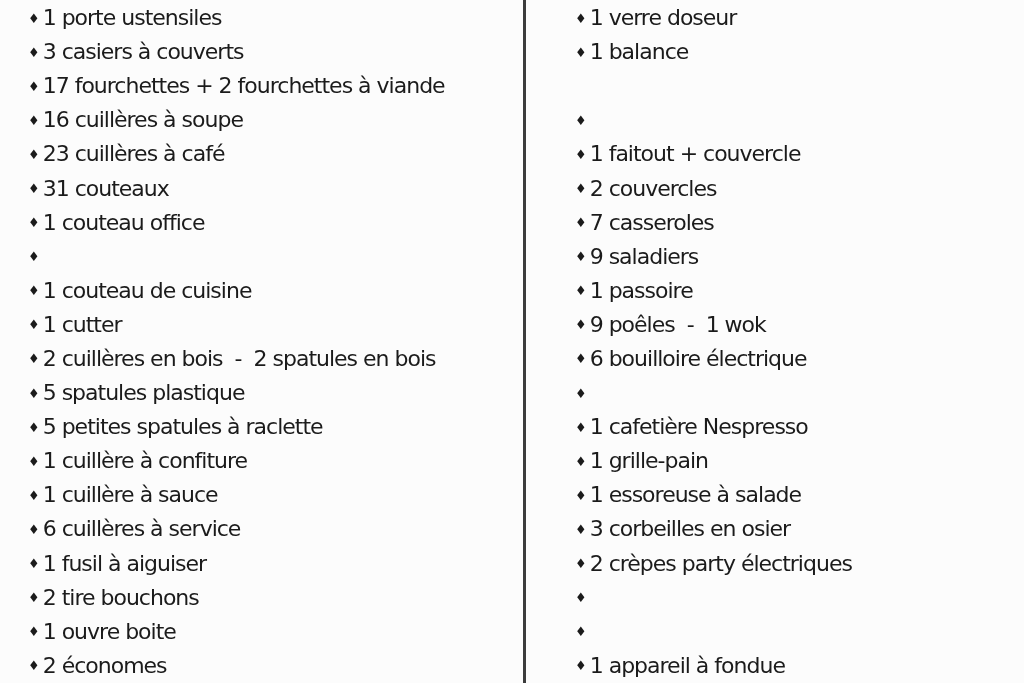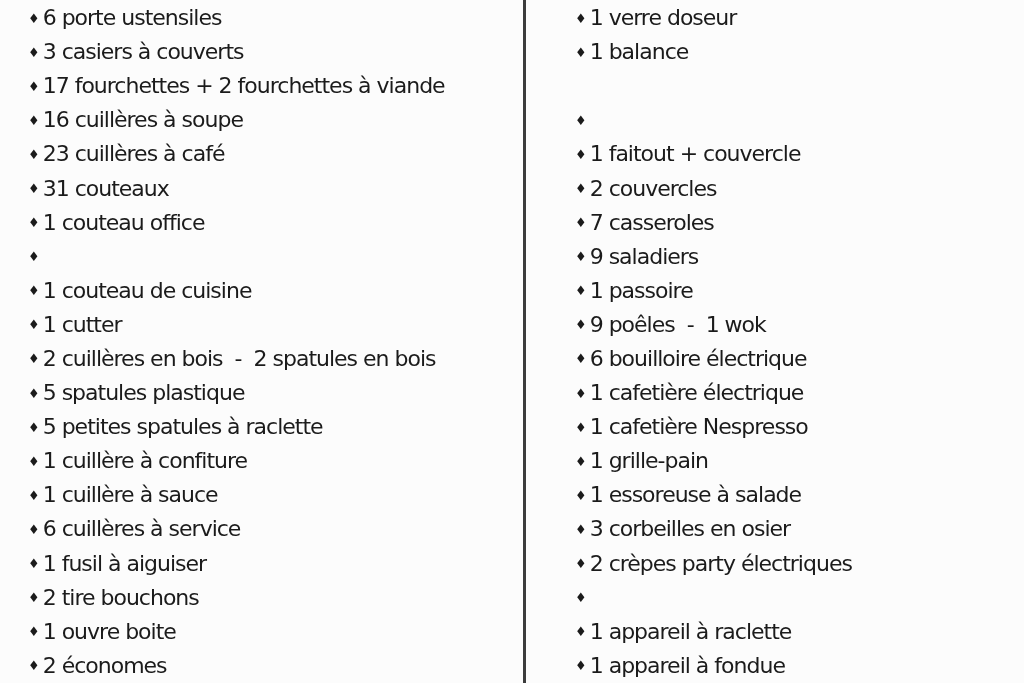--- a/index.html
+++ b/index.html
@@ -53,21 +53,21 @@
     background: #3c3c3c;
   }
 </style>
 </head>
 <body>
 
 <div class="page">
   <div class="col col-left">
       <div class="row">
         <span class="bullet">♦</span>
-        <span class="txt">6 porte ustensiles</span>
+        <span class="txt">1 porte ustensiles</span>
       </div>
       <div class="row">
         <span class="bullet">♦</span>
         <span class="txt">3 casiers à couverts</span>
       </div>
       <div class="row">
         <span class="bullet">♦</span>
         <span class="txt">17 fourchettes + 2 fourchettes à viande</span>
       </div>
       <div class="row">
@@ -180,21 +180,20 @@
       <div class="row">
         <span class="bullet">♦</span>
         <span class="txt">9 poêles  -  1 wok</span>
       </div>
       <div class="row">
         <span class="bullet">♦</span>
         <span class="txt">6 bouilloire électrique</span>
       </div>
       <div class="row">
         <span class="bullet">♦</span>
-        <span class="txt">1 cafetière électrique</span>
       </div>
       <div class="row">
         <span class="bullet">♦</span>
         <span class="txt">1 cafetière Nespresso</span>
       </div>
       <div class="row">
         <span class="bullet">♦</span>
         <span class="txt">1 grille-pain</span>
       </div>
       <div class="row">
@@ -207,20 +206,19 @@
       </div>
       <div class="row">
         <span class="bullet">♦</span>
         <span class="txt">2 crèpes party électriques</span>
       </div>
       <div class="row">
         <span class="bullet">♦</span>
       </div>
       <div class="row">
         <span class="bullet">♦</span>
-        <span class="txt">1 appareil à raclette</span>
       </div>
       <div class="row">
         <span class="bullet">♦</span>
         <span class="txt">1 appareil à fondue</span>
       </div>
     </div>
 </div>
 
 </body></html>

